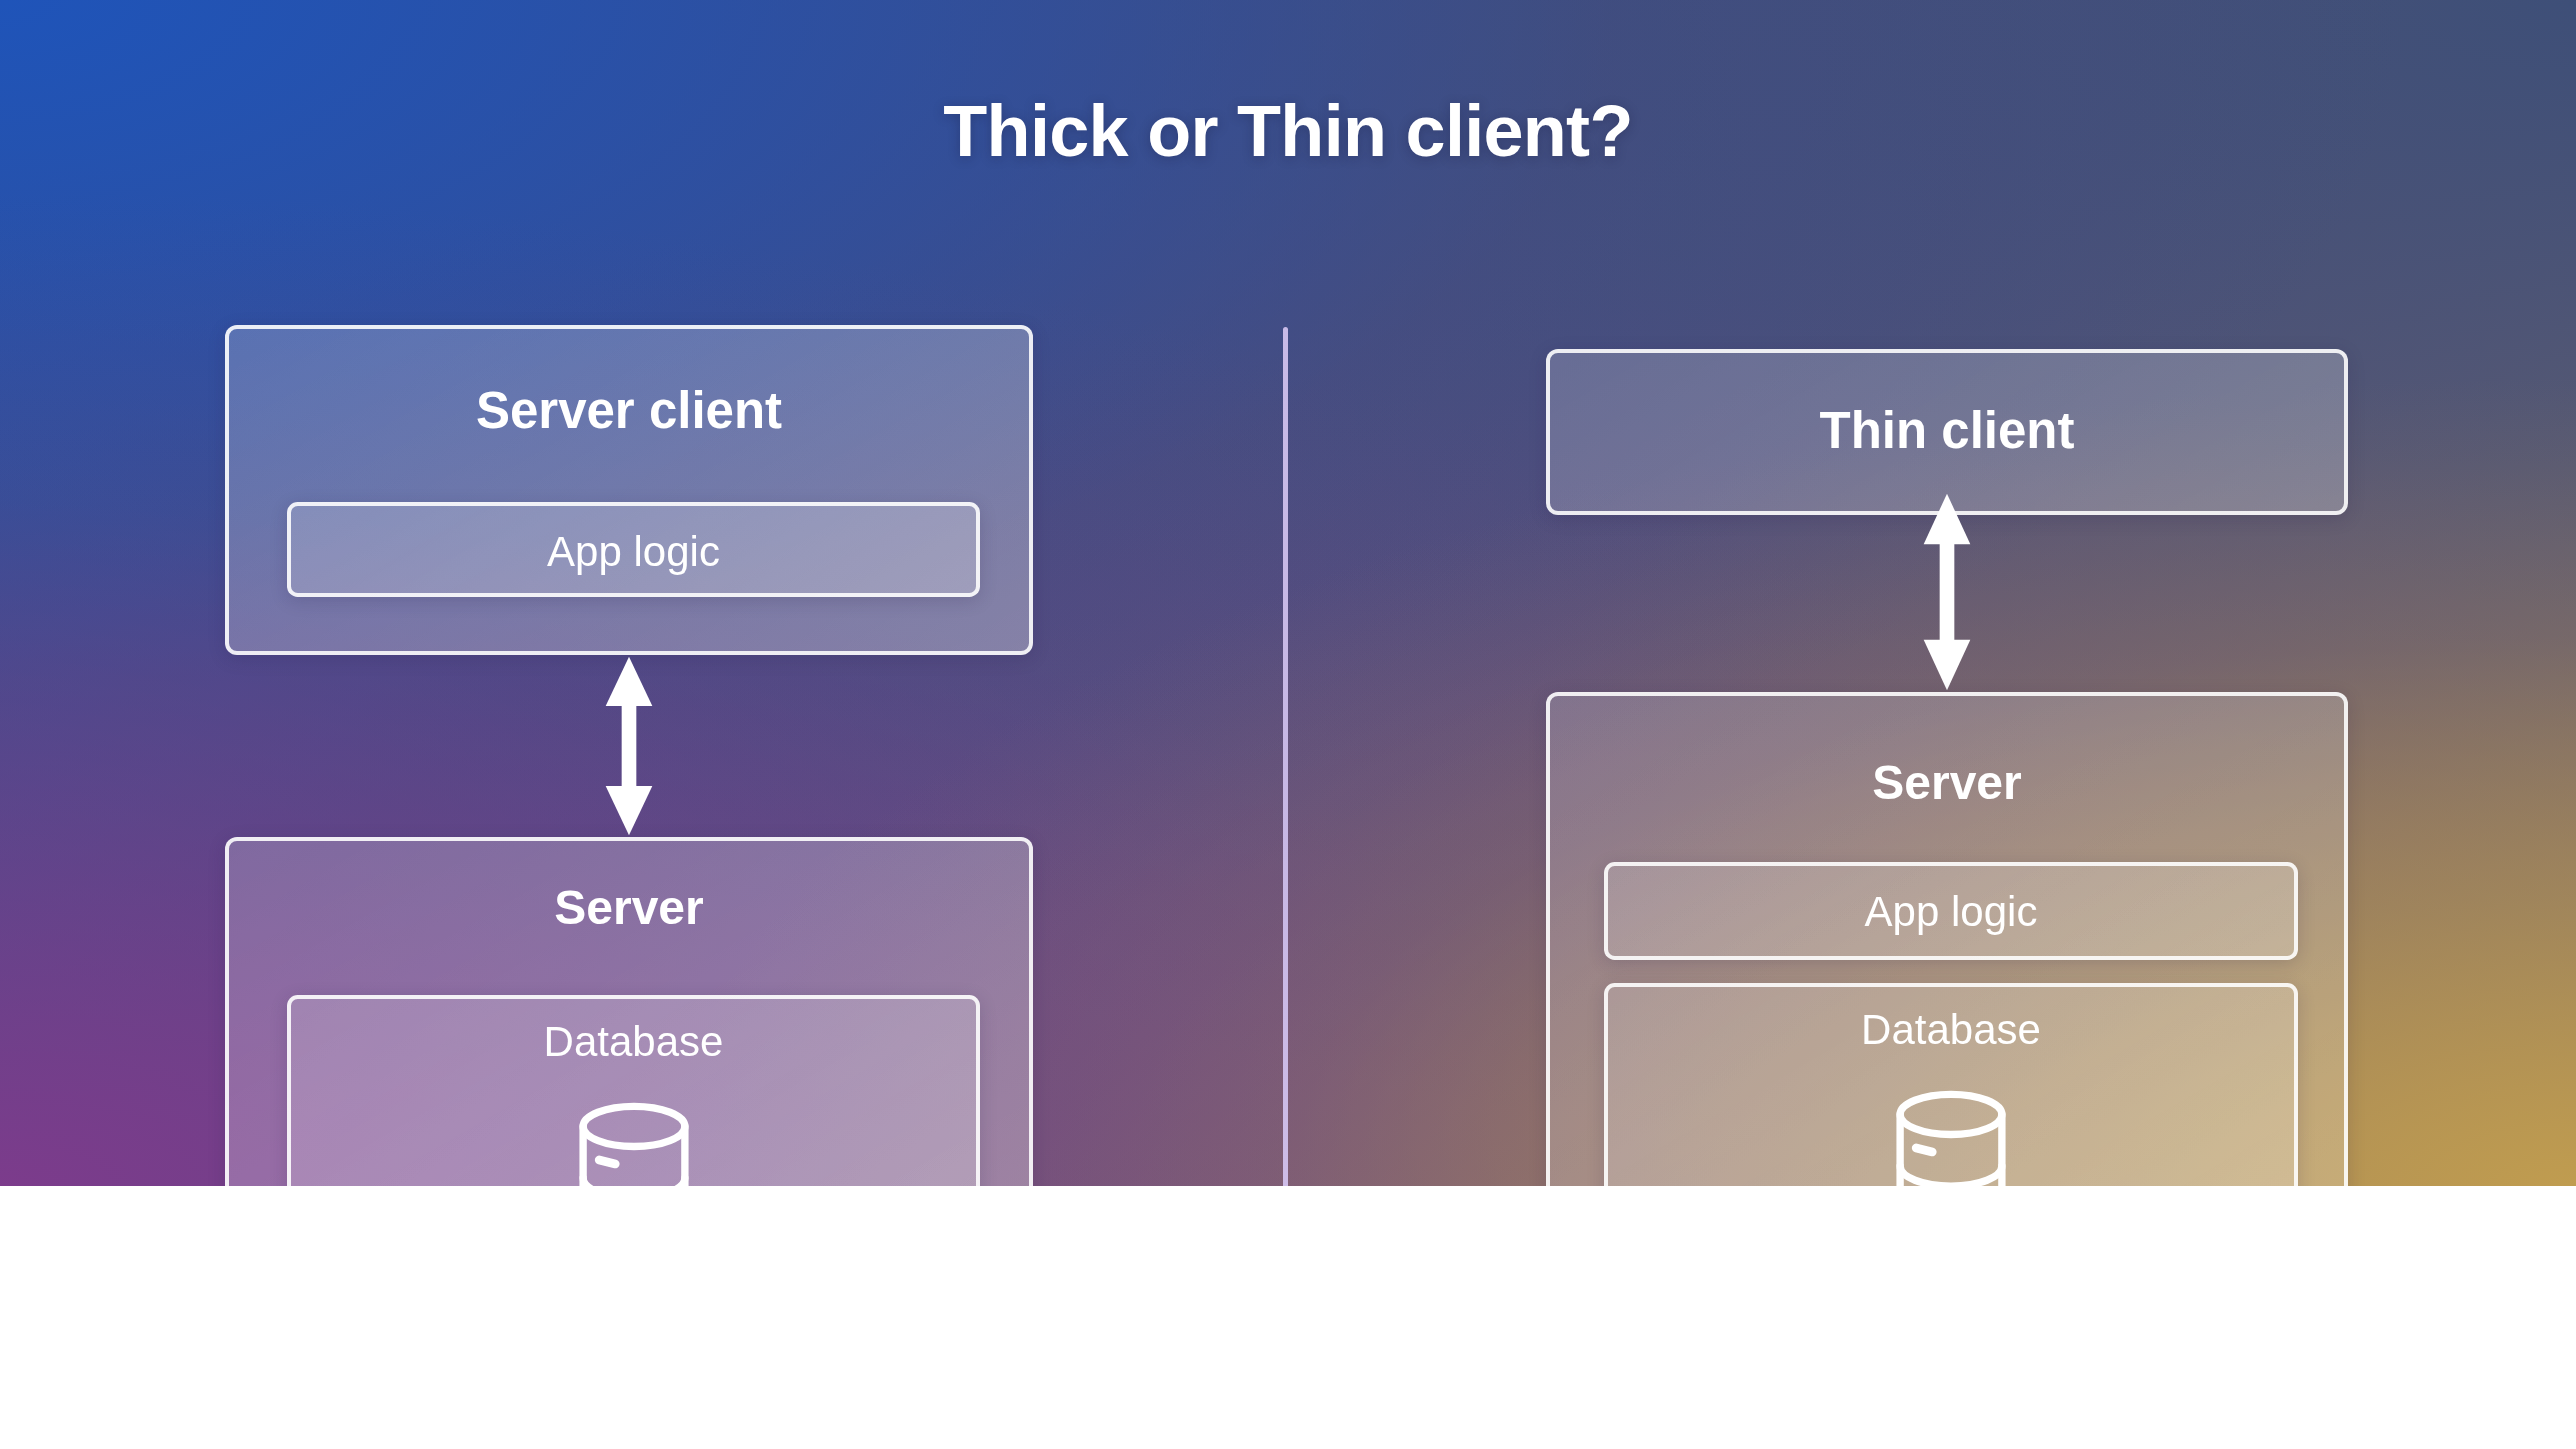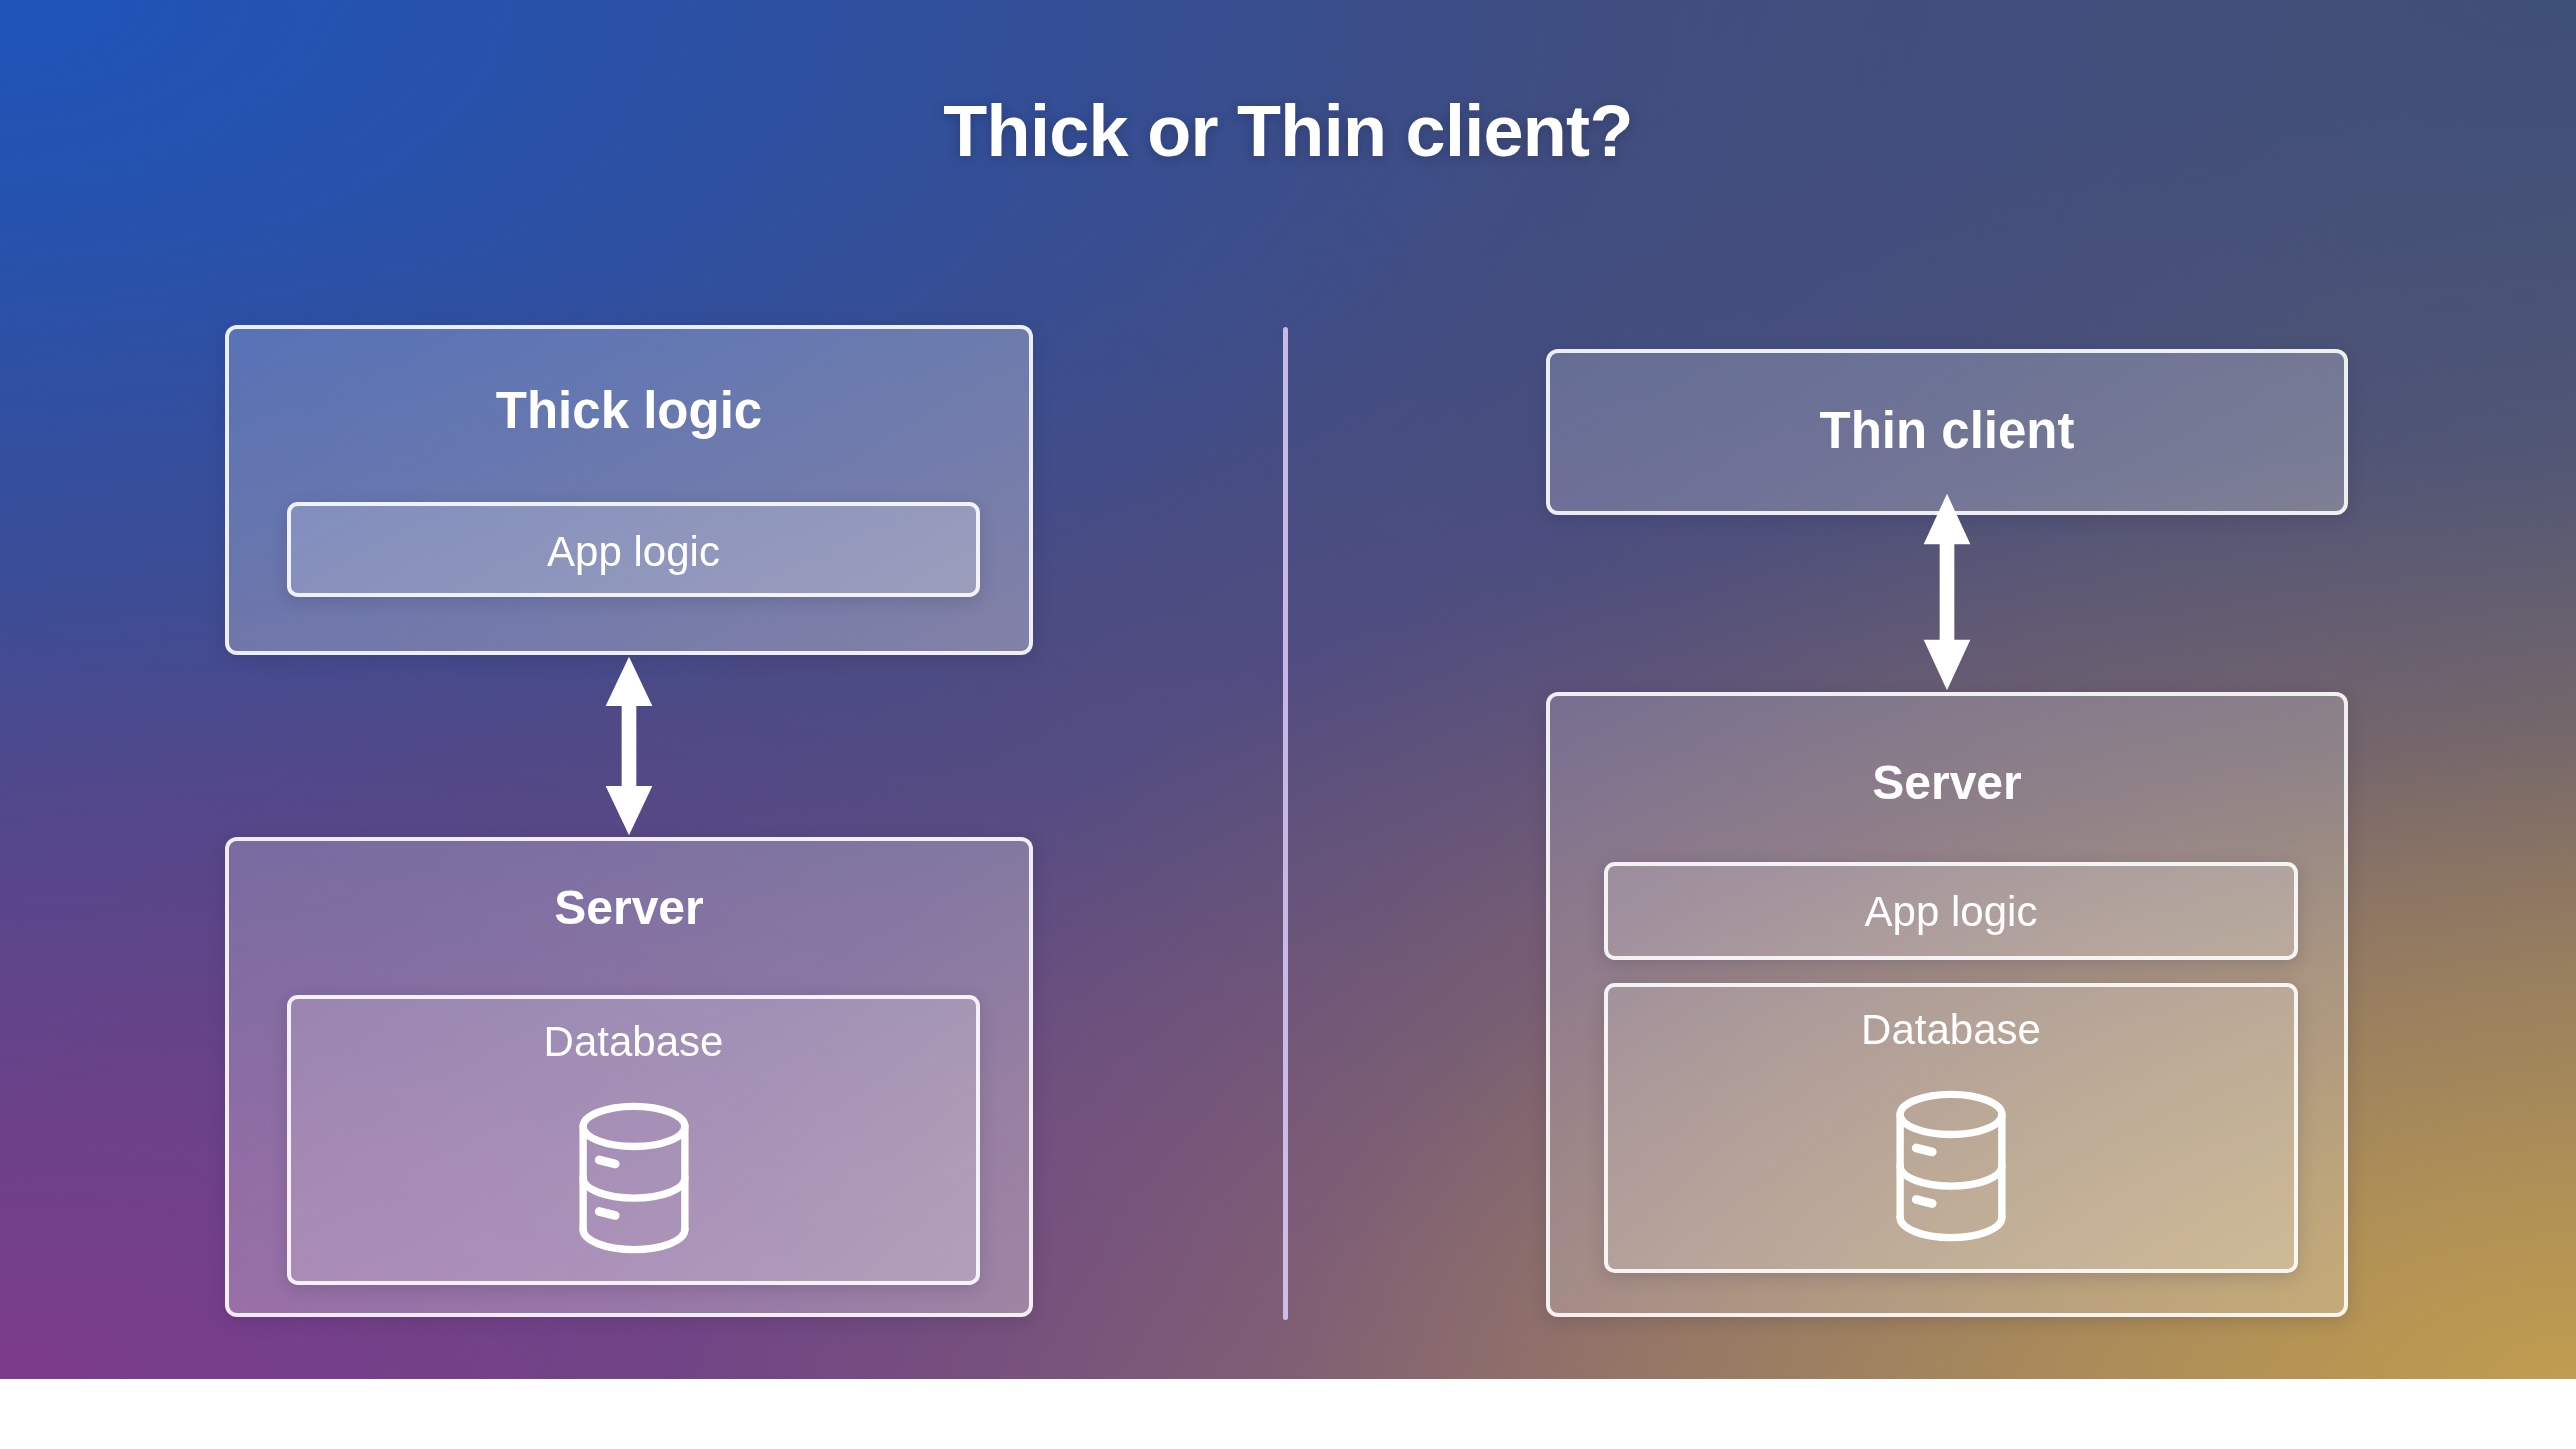--- a/index.html
+++ b/index.html
@@ -7,21 +7,21 @@
     padding: 0;
     width: 2576px;
     height: 1449px;
     overflow: hidden;
     font-family: "Liberation Sans", sans-serif;
   }
 
   #stage {
     position: relative;
     width: 2576px;
-    height: 1379px;
+    height: 1186px;
     overflow: hidden;
     background:
       radial-gradient(120% 110% at 100% 100%, rgba(193,157,79,0.95) 0%, rgba(171,142,88,0.65) 22%, rgba(150,120,95,0.28) 42%, rgba(120,90,110,0.0) 62%),
       radial-gradient(130% 120% at 0% 100%, rgba(128,58,140,0.92) 0%, rgba(118,62,136,0.55) 26%, rgba(100,70,130,0.18) 48%, rgba(70,70,130,0.0) 70%),
       radial-gradient(130% 120% at 0% 0%, rgba(31,84,185,1) 0%, rgba(40,80,168,0.78) 24%, rgba(52,72,140,0.34) 48%, rgba(60,70,120,0.0) 72%),
       radial-gradient(140% 130% at 100% 0%, rgba(62,79,120,1) 0%, rgba(64,80,118,0.72) 30%, rgba(70,76,110,0.25) 56%, rgba(80,70,100,0.0) 78%),
       linear-gradient(135deg, #2b53a2 0%, #4b4d86 32%, #6b527f 58%, #8a6a70 76%, #a98b55 100%);
   }
 
   
@@ -141,21 +141,21 @@
 </head>
 <body>
 
 <div id="stage">
 
   <div id="title">Thick or Thin client?</div>
 
   <div id="divider"></div>
 
   <div class="panel" id="thick-client-box">
-    <div class="plabel">Thick logic</div>
+    <div class="plabel">Server client</div>
 
     <div class="panel" id="thick-app-logic-box">
       <div class="plabel">App logic</div>
     </div>
   </div>
 
   <div class="arrow" id="left-arrow">
     <svg width="52" height="180" viewBox="0 0 78 268" xmlns="http://www.w3.org/2000/svg">
       <polygon points="39,0 74,74 4,74" fill="#ffffff"></polygon>
       <rect x="28" y="66" width="22" height="136" fill="#ffffff"></rect>

